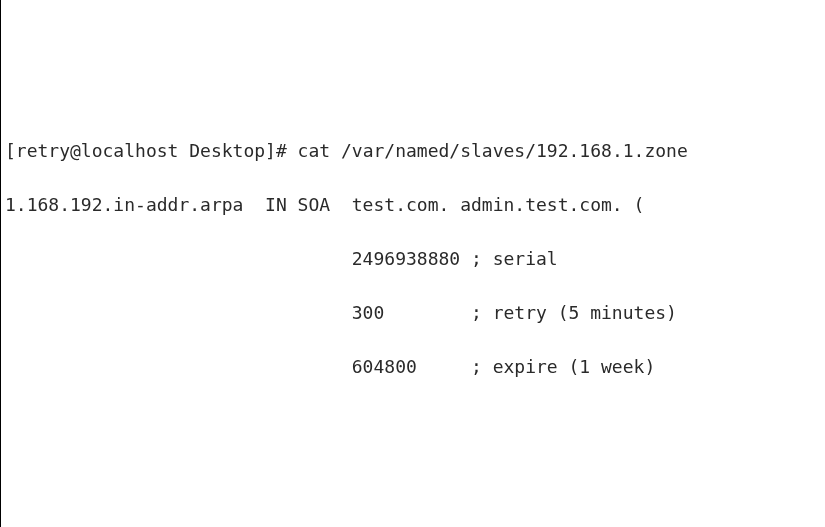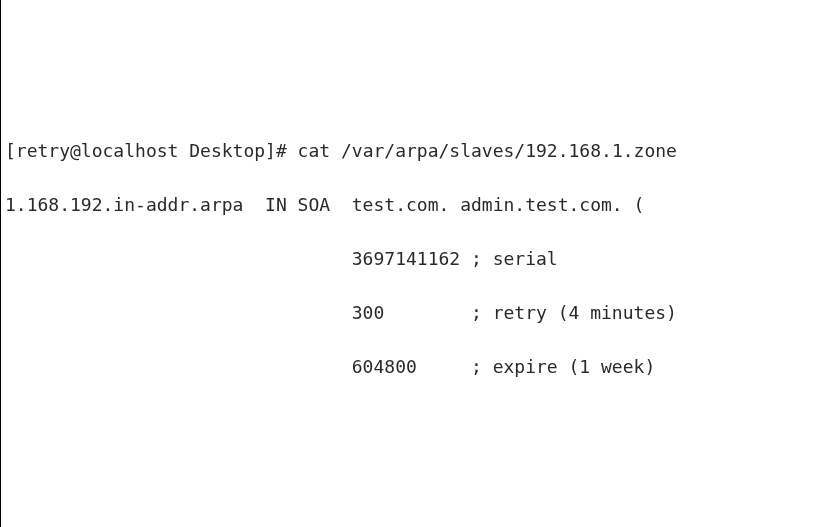--- a/index.html
+++ b/index.html
@@ -17,24 +17,24 @@
       white-space: pre;
     }
     .line { display: block; }
   </style>
 </head>
 <body>
 
 
 
 <div>
-<span class="line"><span>[retry@localhost Desktop]#</span> <span>cat /var/arpa/slaves/192.168.1.zone</span></span>
+<span class="line"><span>[retry@localhost Desktop]#</span> <span>cat /var/named/slaves/192.168.1.zone</span></span>
 <span class="line">1.168.192.in-addr.arpa  IN SOA  test.com. admin.test.com. (</span>
-<span class="line">                                3697141162 ; serial</span>
-<span class="line">                                300        ; retry (4 minutes)</span>
+<span class="line">                                2496938880 ; serial</span>
+<span class="line">                                300        ; retry (5 minutes)</span>
 <span class="line">                                604800     ; expire (1 week)</span>
 
 
 
 
 
 
 
 
 

